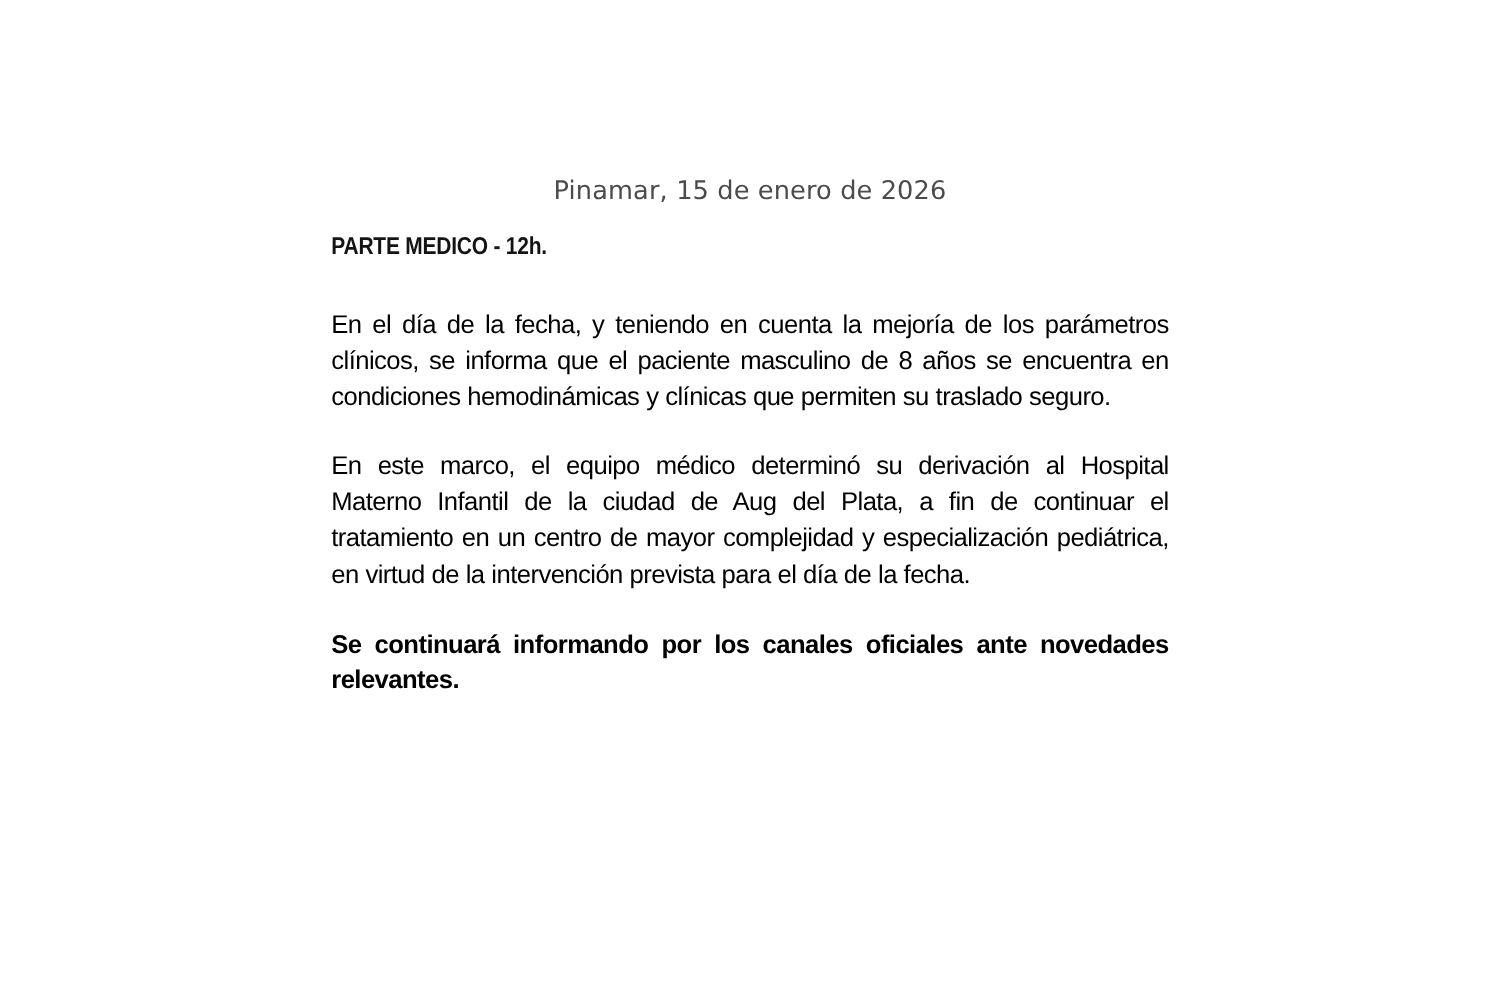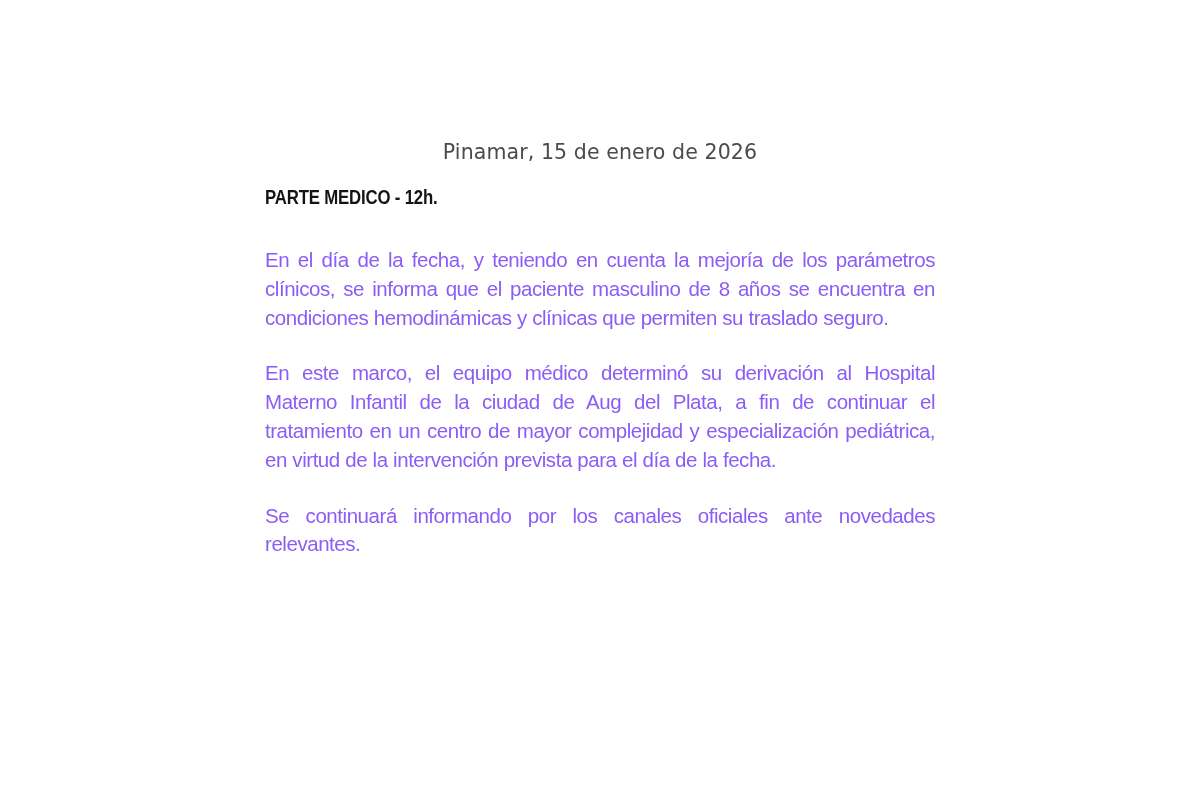--- a/index.html
+++ b/index.html
@@ -49,31 +49,32 @@
     transform: scaleX(0.86);
     transform-origin: left center;
     white-space: nowrap;
   }
 
   .doc-para {
     font-family: "Liberation Sans", "DejaVu Sans", sans-serif;
     font-size: 20.5px;
     line-height: 28.8px;
     font-weight: 400;
-    color: #8b5cf6;
+    color: #000000;
     text-align: justify;
     text-justify: inter-word;
     margin: 0 0 27px 0;
     letter-spacing: -0.45px;
     word-spacing: 0.2px;
     hyphens: none;
   }
 
   .doc-para:last-child {
     margin-bottom: 0;
+    font-weight: bold;
   }
 </style>
 </head>
 <body>
 
 <div class="page">
 
   <div class="doc-body">
 
     <p class="date-line">Pinamar, 15 de enero de 2026</p>

